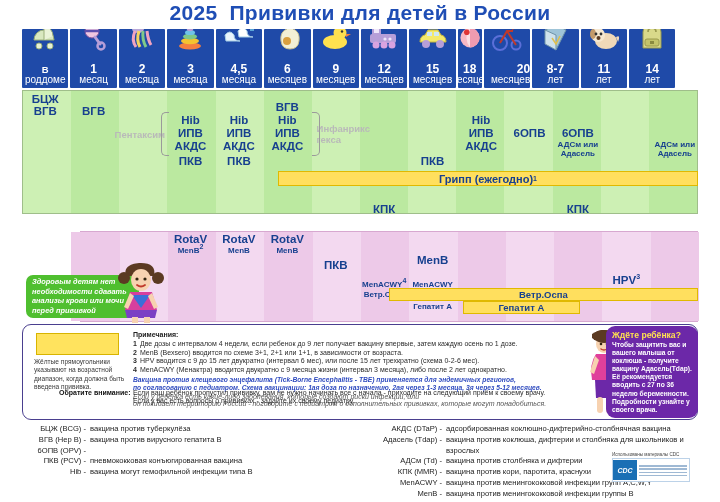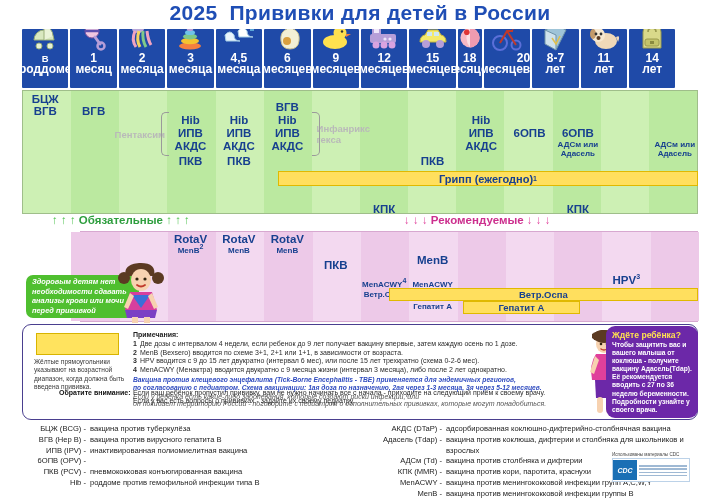--- a/index.html
+++ b/index.html
@@ -24,21 +24,21 @@
   .agecell{
     background:#1f4aa8;margin-right:2px;border-radius:1px;
     display:flex;flex-direction:column;justify-content:flex-end;align-items:center;
     color:#ffffff;position:relative;overflow:hidden;
   }
   .agecell:last-child{margin-right:0;}
   .agecell .ico{position:absolute;top:-9px;left:0;right:0;height:34px;
     display:flex;align-items:center;justify-content:center;pointer-events:none;}
   .agecell .ico svg{display:block;}
   .agecell .num{font-size:12px;font-weight:bold;line-height:12px;z-index:2;}
-  .agecell .unit{font-size:12px;font-weight:bold;line-height:10px;padding-bottom:14px;z-index:2;}
+  .agecell .unit{font-size:10px;font-weight:normal;line-height:10px;padding-bottom:3px;z-index:2;}
   .agecell.two .num{font-size:9.5px;line-height:10px;}
 
   
   .green{
     position:absolute;left:22px;top:90px;width:676px;height:124px;
     background:#cdf0b4;border:1px solid #9fbe8a;box-sizing:border-box;
   }
   .greenstripes{position:absolute;inset:0;display:flex;}
   .gs{height:100%;}
   .gs.alt{background:#bbe9a0;}
@@ -331,32 +331,20 @@
         <div class="gs alt" style="width: 48.4286px;"></div>
         <div class="gs" style="width: 48.4286px;"></div>
         <div class="gs alt" style="width: 48.4286px;"></div>
         <div class="gs" style="width: 48.4286px;"></div>
         <div class="gs alt" style="width: 48.4286px;"></div>
         <div class="gs" style="width: 48.4286px;"></div>
         <div class="gs alt" style="width: 48.4286px;"></div>
       </div>
   </div>
 
-  <div class="divrow">
-    <div class="oblig">
-      <span class="arrU">↑ ↑ ↑</span>
-      <span>Обязательные</span>
-      <span class="arrU">↑ ↑ ↑</span>
-    </div>
-    <div class="recom">
-      <span class="arrD">↓ ↓ ↓</span>
-      <span>Рекомендуемые</span>
-      <span class="arrD">↓ ↓ ↓</span>
-    </div>
-  </div>
 
   <div class="pink">
     <div class="pinkstripes" id="pinkstripes" style="margin-left: -58px; width: 676px;">
         <div class="ps" style="width: 48.4286px;"></div>
         <div class="ps alt" style="width: 48.4286px;"></div>
         <div class="ps" style="width: 48.4286px;"></div>
         <div class="ps alt" style="width: 48.4286px;"></div>
         <div class="ps" style="width: 48.4286px;"></div>
         <div class="ps alt" style="width: 48.4286px;"></div>
         <div class="ps" style="width: 48.4286px;"></div>
@@ -481,33 +469,29 @@
   <div class="abbr abbrL" id="abbrL">
       <div class="row">
         <div class="k">БЦЖ (BCG) -</div>
         <div class="v">вакцина против туберкулёза</div>
       </div>
       <div class="row">
         <div class="k">ВГВ (Hep B) -</div>
         <div class="v">вакцина против вирусного гепатита В</div>
       </div>
       <div class="row">
-        <div class="k">ИПВ (IPV) -</div>
-        <div class="v">инактивированная полиомиелитная вакцина</div>
-      </div>
-      <div class="row">
         <div class="k">6ОПВ (OPV) -</div>
       </div>
       <div class="row">
         <div class="k">ПКВ (PCV) -</div>
         <div class="v">пневмококковая конъюгированная вакцина</div>
       </div>
       <div class="row">
         <div class="k">Hib -</div>
-        <div class="v">роддоме против гемофильной инфекции типа В</div>
+        <div class="v">вакцина могут гемофильной инфекции типа В</div>
       </div>
     </div>
   <div class="abbr abbrR" id="abbrR">
       <div class="row">
         <div class="k">АКДС (DTaP) -</div>
         <div class="v">адсорбированная коклюшно-дифтерийно-столбнячная вакцина</div>
       </div>
       <div class="row">
         <div class="k">Адасель (Tdap) -</div>
         <div class="v">вакцина против коклюша, дифтерии и столбняка для школьников и взрослых</div>

